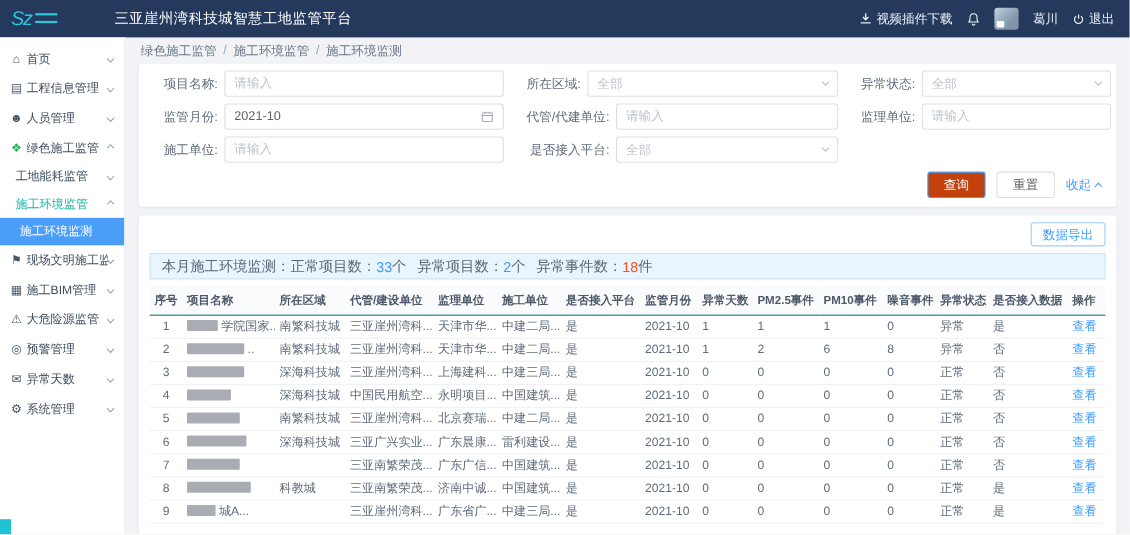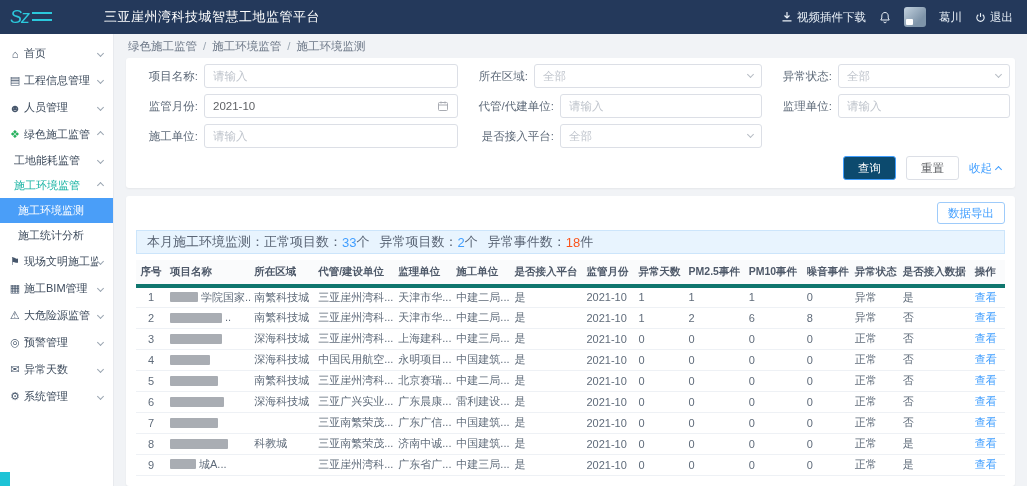--- a/index.html
+++ b/index.html
@@ -45,36 +45,36 @@
   .f-label{color:#5f6b7a;margin-right:6px;white-space:nowrap;min-width:58px;text-align:right;font-size:11.5px}
   .f-label.wide{min-width:84px}
   .f-control{flex:1;height:24px;border:1px solid #dcdfe6;border-radius:3px;background:#fff;display:flex;align-items:center;padding:0 8px;font-size:11.5px;color:#606266;min-width:0}
   input.f-control{outline:none}
   input.f-control::placeholder{color:#bfc4cc}
   .f-select{justify-content:space-between;color:#bfc4cc;cursor:pointer}
   .sel-caret{width:5px;height:5px;border-right:1px solid #b7bcc4;border-bottom:1px solid #b7bcc4;transform:rotate(45deg);margin-top:-3px}
   .f-date{justify-content:space-between}
   .btn-row{display:flex;justify-content:flex-end;align-items:center;gap:10px;margin-top:8px}
   .btn{height:24px;padding:0 14px;border-radius:3px;font-size:11.5px;cursor:pointer;font-family:inherit}
-  .btn.primary{background:#0c4a6e;border:1px solid #409eff;color:#fff}
+  .btn.primary{background:#c2410c;border:1px solid #409eff;color:#fff}
   .btn.plain{background:#fff;border:1px solid #dcdfe6;color:#606266}
   .btn.outline{background:#fff;border:1px solid #9ecbfa;color:#409eff;height:22px;padding:0 10px}
   .collapse-link{color:#409eff;display:flex;align-items:center;gap:4px;cursor:pointer;font-size:11.5px}
   .caret-up{width:5px;height:5px;border-right:1px solid #409eff;border-bottom:1px solid #409eff;transform:rotate(-135deg);margin-top:3px}
 
   
   .table-card{margin-top:8px;padding:6px 10px;flex:1;overflow:hidden;display:flex;flex-direction:column}
   .export-row{display:flex;justify-content:flex-end;margin-bottom:6px}
   .summary{background:#e8f4fe;border:1px solid #cce5fb;height:24px;display:flex;align-items:center;padding:6px 10px;color:#5a6575;font-size:13px;margin-bottom:6px;white-space:nowrap}
   .summary .grp{margin-left:10px}
   .v-blue{color:#409eff}
   .v-warn{color:#fa541c}
 
   table.data-table{width:100%;border-collapse:collapse;table-layout:fixed}
-  .data-table th{height:26px;background:#fafbfc;border-bottom:4px solid #0f766e;text-align:left;padding:0 4px;white-space:nowrap;overflow:hidden;font-size:10.5px;color:#4e5969;font-weight:bold}
+  .data-table th{height:26px;background:#fafbfc;border-bottom:1px solid #0f766e;text-align:left;padding:0 4px;white-space:nowrap;overflow:hidden;font-size:10.5px;color:#4e5969;font-weight:bold}
   .data-table td{height:21px;border-bottom:1px solid #eef1f5;padding:0 4px;white-space:nowrap;overflow:hidden;color:#5f6b7a;font-size:11px}
   .data-table th:nth-child(1){width:30px;text-align:center}
   .data-table th:nth-child(2){width:84px}
   .data-table th:nth-child(3){width:64px}
   .data-table th:nth-child(4){width:80px}
   .data-table th:nth-child(5){width:58px}
   .data-table th:nth-child(6){width:58px}
   .data-table th:nth-child(7){width:72px}
   .data-table th:nth-child(8){width:52px}
   .data-table th:nth-child(9){width:50px}
@@ -153,23 +153,20 @@
         <div class="menu-item lv2">
           <span class="mi-label">工地能耗监管</span>
           <i class="mi-chevron down"></i>
         </div>
         <div class="menu-item lv2 acc-teal">
           <span class="mi-label">施工环境监管</span>
           <i class="mi-chevron up"></i>
         </div>
         <div class="menu-item lv3 active">
           <span class="mi-label">施工环境监测</span>
-        </div>
-        <div class="menu-item lv3">
-          <span class="mi-label">施工统计分析</span>
         </div>
         <div class="menu-item lv1">
           <span class="mi-icon">⚑</span>
           <span class="mi-label">现场文明施工监督</span>
           <i class="mi-chevron down"></i>
         </div>
         <div class="menu-item lv1">
           <span class="mi-icon">▦</span>
           <span class="mi-label">施工BIM管理</span>
           <i class="mi-chevron down"></i>

